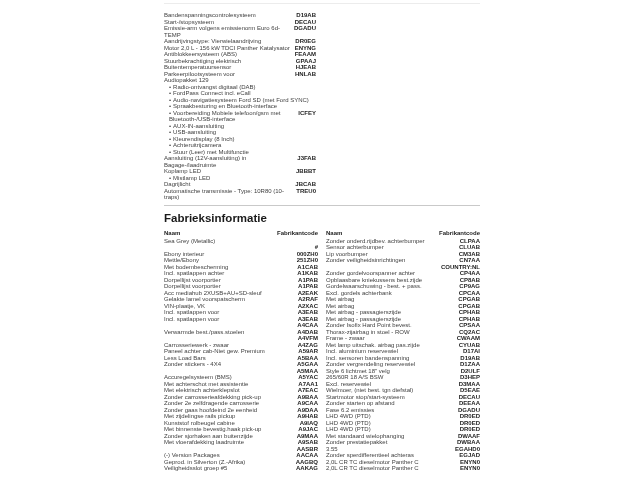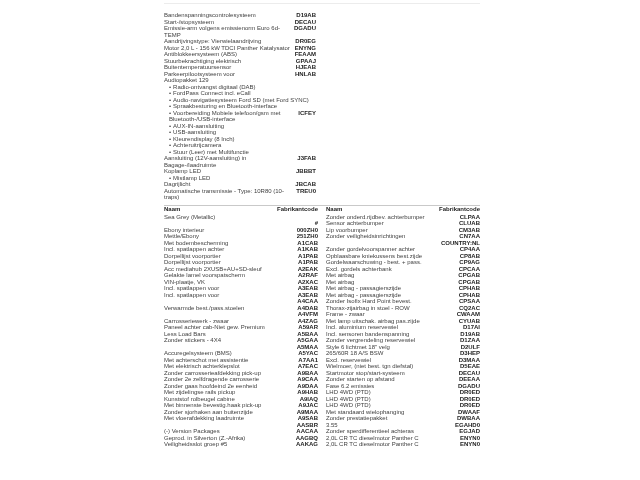--- a/index.html
+++ b/index.html
@@ -127,20 +127,21 @@
           <span class="c">JBCAB</span>
         </div>
         <div class="row">
           <span class="n">Automatische transmissie - Type: 10R80 (10-traps)</span>
           <span class="c">TREU0</span>
         </div>
       </div>
 
     <hr class="section-rule">
 
+    <div class="section-title">Fabrieksinformatie</div>
 
     <div class="cols">
       <div class="col">
         <div class="hdr">
           <span class="hn">Naam</span>
           <span class="hc">Fabrikantcode</span>
         </div>
         <div id="leftRows">
             <div class="row">
               <span class="n">Sea Grey (Metallic)</span>

